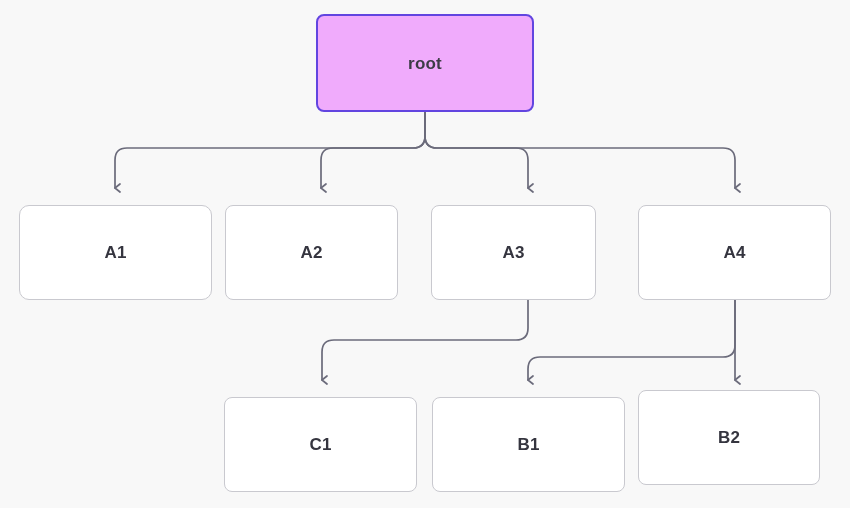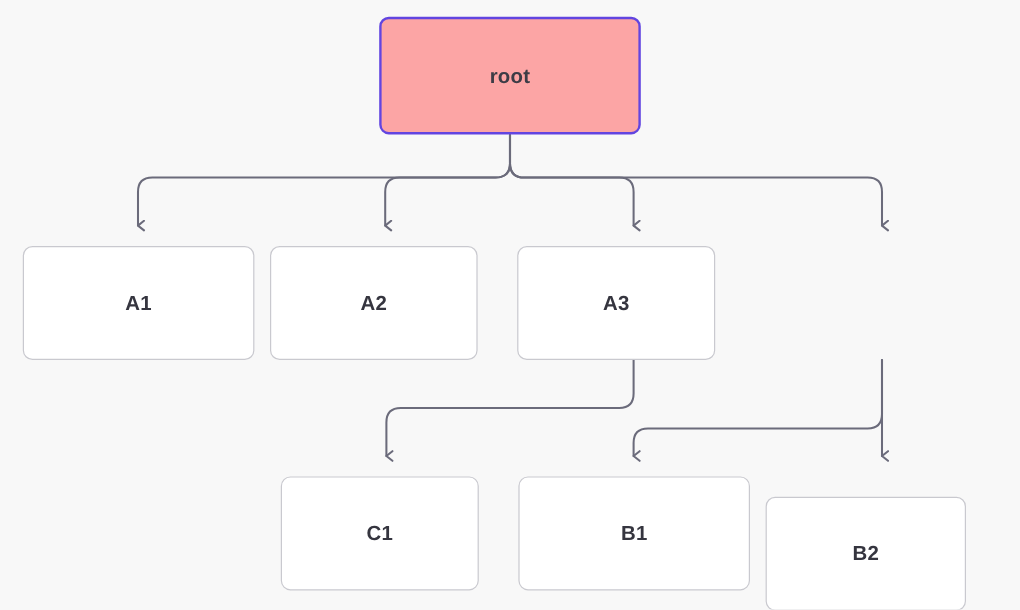--- a/index.html
+++ b/index.html
@@ -37,21 +37,21 @@
     justify-content: center;
     border-radius: 8px;
     background: #ffffff;
     border: 1.6px solid #c9c9cf;
     font-size: 17px;
     font-weight: bold;
     color: #35353f;
     letter-spacing: 0.2px;
   }
   .node.root-node {
-    background: #fca5a5;
+    background: #f0abfc;
     border: 2.2px solid #6245e0;
     color: #3c3c46;
   }
   .node-label {
     display: block;
     line-height: 1;
     pointer-events: none;
   }
 </style>
 </head>
@@ -82,38 +82,41 @@
 
       <path d="M 735 300 L 735 380" marker-end="url(#arrowhead)"></path>
 
     </g>
   </svg>
 
   <div class="node root-node" style="left:316px; top:14px; width:218px; height:98px;">
     <span class="node-label">root</span>
   </div>
 
-  <div class="node" style="left:19px; top:205px; width:193px; height:95px;">
+  <div class="node" style="left:19px; top:205px; width:193px; height:95px;border-radius:10px;">
     <span class="node-label">A1</span>
   </div>
 
   <div class="node" style="left:225px; top:205px; width:173px; height:95px;">
     <span class="node-label">A2</span>
   </div>
 
   <div class="node" style="left:431px; top:205px; width:165px; height:95px;">
     <span class="node-label">A3</span>
   </div>
 
+  <div class="node" style="left:638px; top:205px; width:193px; height:95px;">
+    <span class="node-label">A4</span>
+  </div>
 
-  <div class="node" style="left:234px; top:397px; width:165px; height:95px;">
+  <div class="node" style="left:224px; top:397px; width:193px; height:95px;">
     <span class="node-label">C1</span>
   </div>
 
   <div class="node" style="left:432px; top:397px; width:193px; height:95px;">
     <span class="node-label">B1</span>
   </div>
 
-  <div class="node" style="left:638px; top:414px; width:167px; height:95px;">
+  <div class="node" style="left:638px; top:390px; width:182px; height:95px;">
     <span class="node-label">B2</span>
   </div>
 
 </div>
 
 </body></html>

